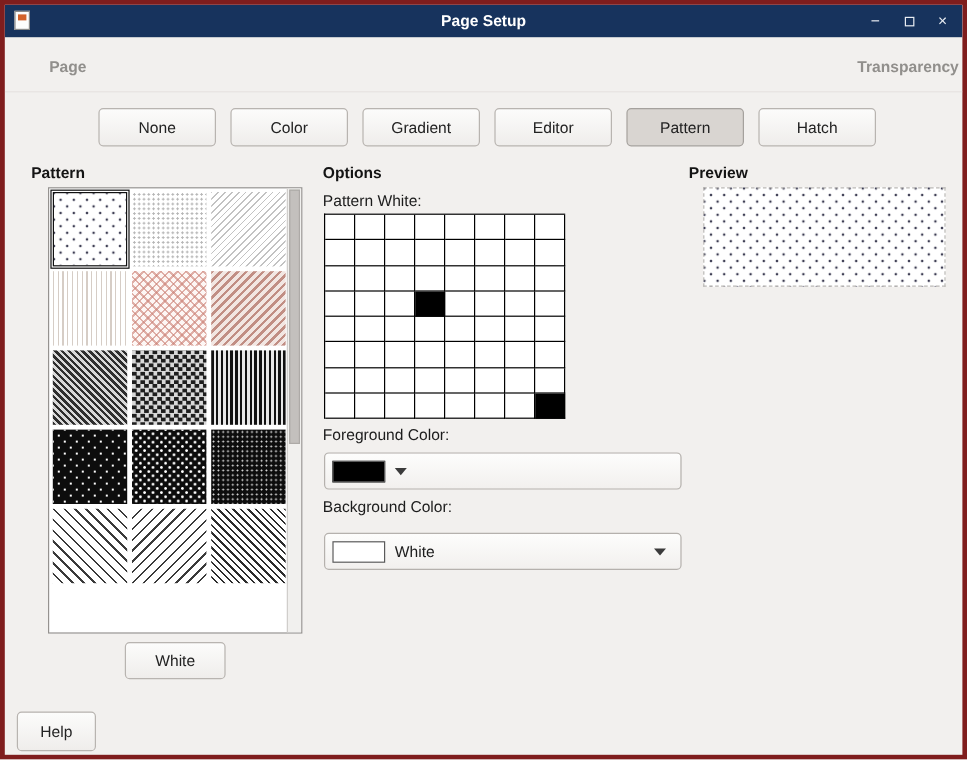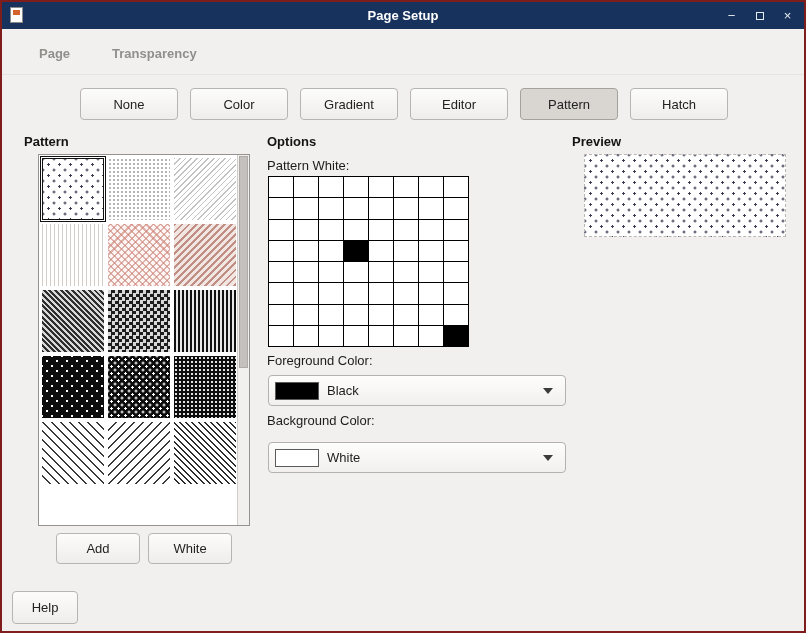--- a/index.html
+++ b/index.html
@@ -1,36 +1,36 @@
 <!DOCTYPE html>
 <html><head>
 <meta charset="utf-8">
 <style>
   * { margin:0; padding:0; box-sizing:border-box; }
   body { font-family:"Liberation Sans", sans-serif; background:#fff; }
 
-  .window { position:relative; width:806px; height:633px; border:2px solid #7f1d1d;
+  .window { position:relative; width:806px; height:633px; border:4px solid #7f1d1d;
             background:#f2f0ee; overflow:hidden; }
 
   
   .titlebar { position:relative; height:27px; background:#17335d; display:flex;
               align-items:center; justify-content:center; }
   .titlebar-title { color:#ffffff; font-weight:bold; font-size:13px; }
   .app-icon { position:absolute; left:8px; top:5px; width:13px; height:16px;
               background:#fdfdfd; border:1px solid #8a8a8a; }
   .app-icon::after { content:""; position:absolute; left:2px; top:2px; width:7px; height:5px;
                      background:#d3622b; }
   .win-controls { position:absolute; right:10px; top:0; height:27px; display:flex;
                   align-items:center; gap:15px; }
   .ctrl { color:#e9edf3; font-size:13px; width:13px; text-align:center; line-height:1; cursor:default; }
   .restore-box { display:inline-block; width:8px; height:8px; border:1px solid #e9edf3; }
 
   
   .tabs { display:flex; gap:36px; padding-left:34px; height:46px; align-items:flex-end;
-          border-bottom:1px solid #e6e3e0; }
+          border-bottom:1px solid #e6e3e0;justify-content:space-between; }
   .tab { font-weight:bold; font-size:13px; color:#918f8c; padding:0 3px 10px 3px;
          border-bottom:3px solid transparent; cursor:default; }
   .tab.active { color:#161616; border-bottom-color:#2d6fb8; }
 
   
   .btn { display:inline-flex; align-items:center; justify-content:center; height:32px;
          background:linear-gradient(#fcfcfb,#efedeb); border:1px solid #b8b4b0;
          border-radius:4px; font-size:13px; color:#222; cursor:default; }
   .fill-row { position:absolute; left:78px; top:86px; display:flex; gap:12px; }
   .fill-btn { width:98px; }
@@ -172,21 +172,20 @@
         <div class="swatch pat-black-dots-fine"></div>
         <div class="swatch pat-diag-thin-back"></div>
         <div class="swatch pat-diag-thin-fwd"></div>
         <div class="swatch pat-diag-dense"></div>
       </div>
     <div class="scrollbar">
       <div class="scroll-thumb"></div>
     </div>
   </div>
   <div class="list-btn-row">
-    <span class="btn list-btn">Add</span>
     <span class="btn list-btn">White</span>
   </div>
 
   <div class="pe-label">Pattern White:</div>
   <div class="pe-grid">
       <div class="pe-cell"></div>
       <div class="pe-cell"></div>
       <div class="pe-cell"></div>
       <div class="pe-cell"></div>
       <div class="pe-cell"></div>
@@ -247,21 +246,20 @@
       <div class="pe-cell"></div>
       <div class="pe-cell"></div>
       <div class="pe-cell"></div>
       <div class="pe-cell"></div>
       <div class="pe-cell pe-filled"></div>
     </div>
 
   <div class="dd-label-row fg-label">Foreground Color:</div>
   <div class="dropdown fg-dropdown">
     <span class="color-chip" style="background: rgb(0, 0, 0);"></span>
-    <span class="dd-value">Black</span>
     <span class="dd-arrow"></span>
   </div>
 
   <div class="dd-label-row bg-label">Background Color:</div>
   <div class="dropdown bg-dropdown">
     <span class="color-chip" style="background: rgb(255, 255, 255);"></span>
     <span class="dd-value">White</span>
     <span class="dd-arrow"></span>
   </div>
 

